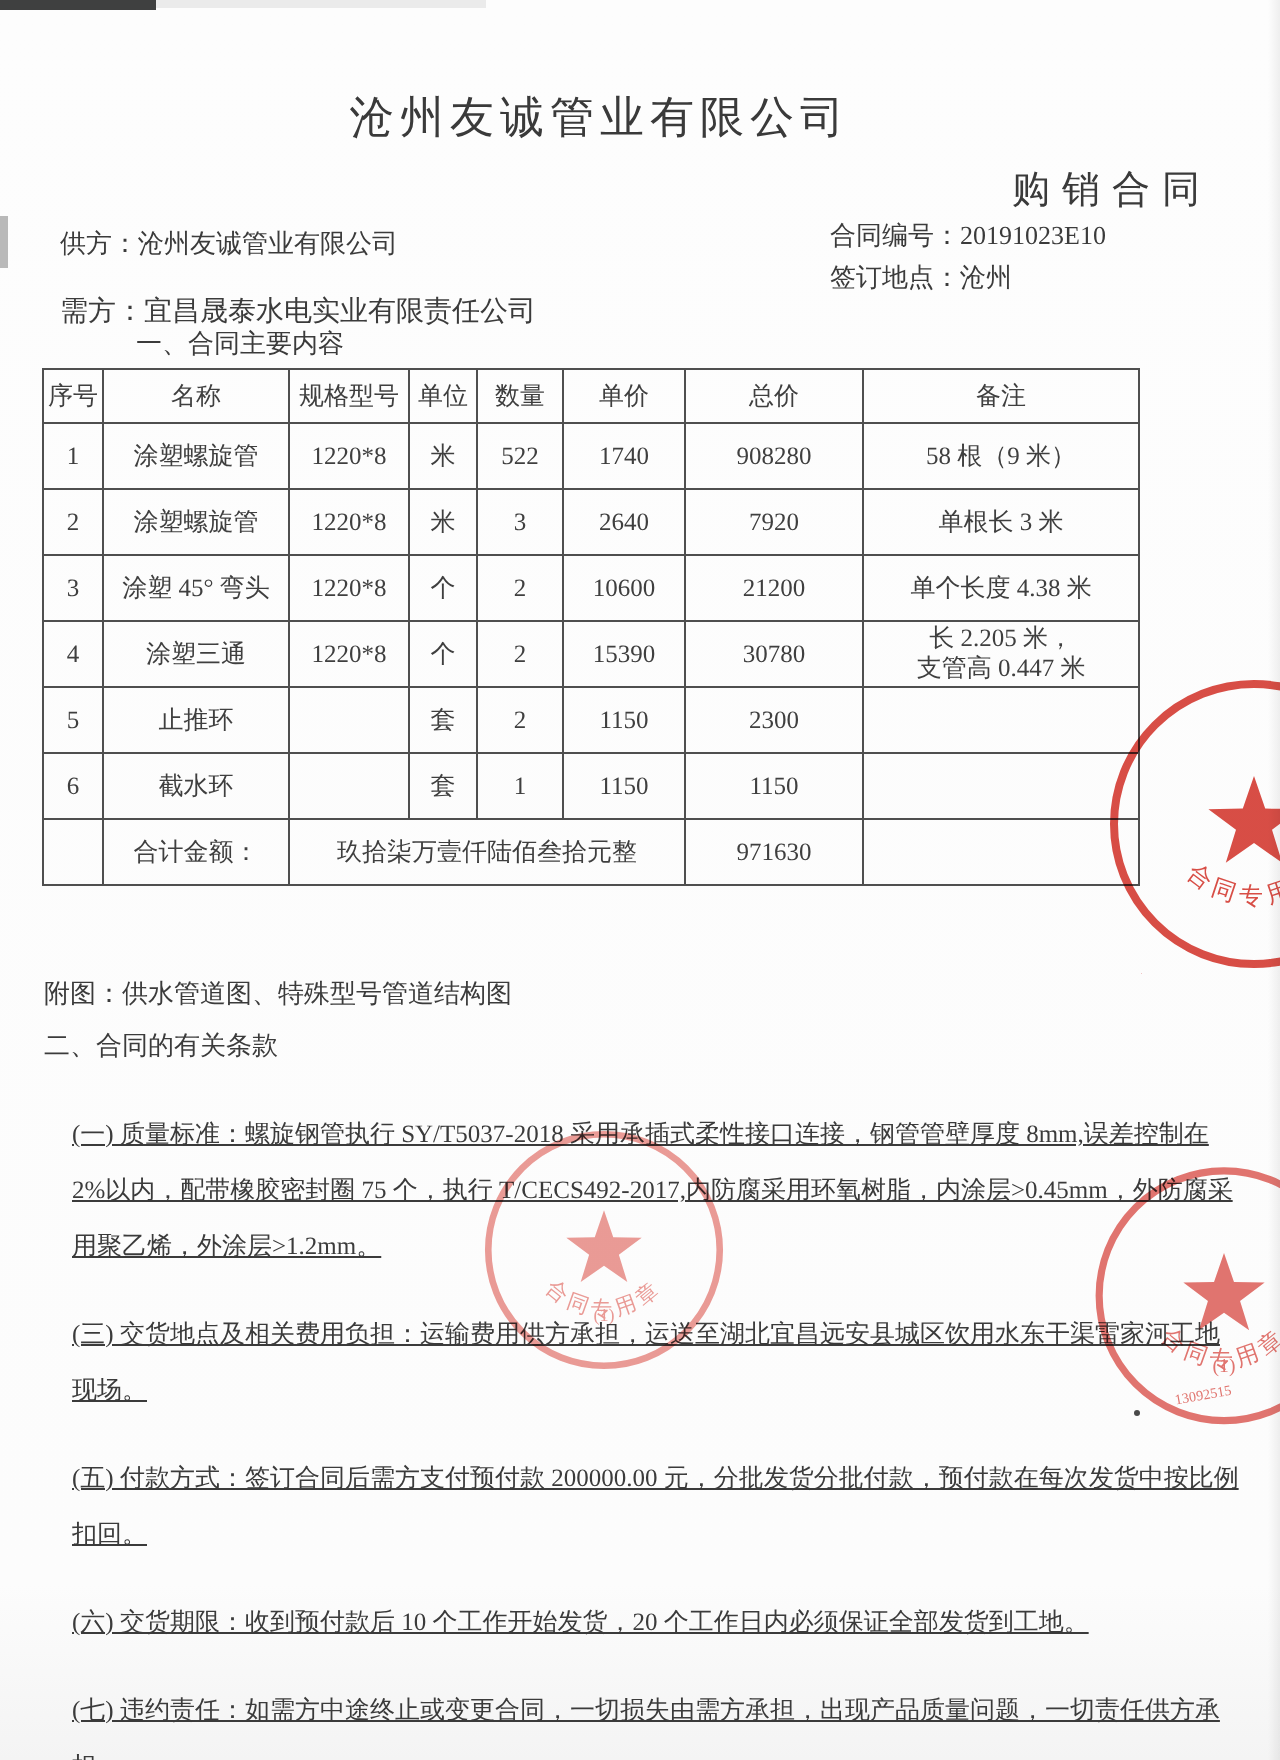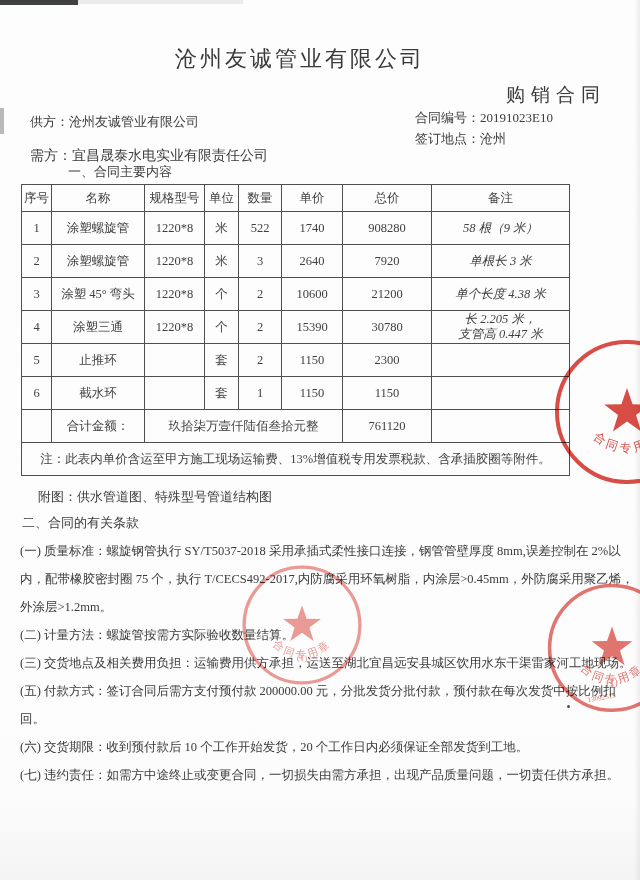--- a/index.html
+++ b/index.html
@@ -36,27 +36,27 @@
     position:absolute;left:21px;top:184px;border-collapse:collapse;table-layout:fixed;
     width:548px;font-size:12.5px;color:#3f3f3f;
   }
   table.items th,table.items td{
     border:1px solid #4f4f4f;text-align:center;vertical-align:middle;
     padding:0 2px;font-weight:normal;overflow:hidden;
   }
   table.items thead th{height:26px;margin-left:13px;}
   table.items tbody td{height:32px;}
   tr[data-name="total-row"] td{height:33px;}
-  td.remark{white-space:pre-line;line-height:15px;font-style:italic;}
+  td.remark{white-space:pre-line;line-height:15px;}
   td.note-cell{height:28px;text-align:left;padding:0 6px;font-size:12.5px;}
 
-  .attachment{position:absolute;left:22px;top:488px;font-size:13px;margin-left:16px;}
+  .attachment{position:absolute;left:22px;top:488px;font-size:13px;}
   .sec2{position:absolute;left:22px;top:514px;font-size:13px;}
   .clauses{position:absolute;left:20px;top:537px;width:616px;font-size:12.5px;line-height:28px;}
-  .clauses p{margin:0;}
+  .clauses p{margin:16px;text-decoration:underline;}
 
   .stamp{position:absolute;mix-blend-mode:multiply;pointer-events:none;}
   .stamp-buyer{left:552px;top:337px;opacity:.88;}
   .stamp-supplier-left{left:240px;top:563px;opacity:.55;}
   .stamp-supplier-right{left:545px;top:581px;opacity:.72;}
 </style>
 </head>
 <body>
 
 <div class="page" data-name="contract-page">
@@ -164,35 +164,31 @@
           <td data-name="table-cell">1150</td>
           <td data-name="table-cell">1150</td>
           <td data-name="table-cell" class="remark"></td>
         </tr>
       </tbody>
     <tbody>
       <tr data-name="total-row">
         <td data-name="total-empty-cell"></td>
         <td data-name="total-label">合计金额：</td>
         <td colspan="4" data-name="total-in-words">玖拾柒万壹仟陆佰叁拾元整</td>
-        <td data-name="total-amount">761120</td>
+        <td data-name="total-amount">971630</td>
         <td data-name="total-remark-cell"></td>
-      </tr>
-      <tr data-name="note-row">
-        <td colspan="8" class="note-cell" data-name="table-note">注：此表内单价含运至甲方施工现场运输费、13%增值税专用发票税款、含承插胶圈等附件。</td>
       </tr>
     </tbody>
   </table>
 
   <div class="attachment" data-name="attachment-line">附图：供水管道图、特殊型号管道结构图</div>
   <div class="sec2" data-name="section2-heading">二、合同的有关条款</div>
 
   <div class="clauses" data-name="clauses">
       <p data-name="clause">(一) 质量标准：螺旋钢管执行 SY/T5037-2018 采用承插式柔性接口连接，钢管管壁厚度 8mm,误差控制在 2%以内，配带橡胶密封圈 75 个，执行 T/CECS492-2017,内防腐采用环氧树脂，内涂层&gt;0.45mm，外防腐采用聚乙烯，外涂层&gt;1.2mm。</p>
-      <p data-name="clause">(二) 计量方法：螺旋管按需方实际验收数量结算。</p>
       <p data-name="clause">(三) 交货地点及相关费用负担：运输费用供方承担，运送至湖北宜昌远安县城区饮用水东干渠雷家河工地现场。</p>
       <p data-name="clause">(五) 付款方式：签订合同后需方支付预付款 200000.00 元，分批发货分批付款，预付款在每次发货中按比例扣回。</p>
       <p data-name="clause">(六) 交货期限：收到预付款后 10 个工作开始发货，20 个工作日内必须保证全部发货到工地。</p>
       <p data-name="clause">(七) 违约责任：如需方中途终止或变更合同，一切损失由需方承担，出现产品质量问题，一切责任供方承担。</p>
     </div>
 
   <svg class="stamp stamp-buyer" data-name="buyer-company-seal" width="150" height="150" viewBox="0 0 150 150" color="#d5352c">
     <defs>
       <path id="arcTop0" d="M 75,129 A 54,54 0 1 1 74.9,129"></path>
       <path id="arcBot0" d="M 36,94 A 47,47 0 0 0 114,94"></path>

